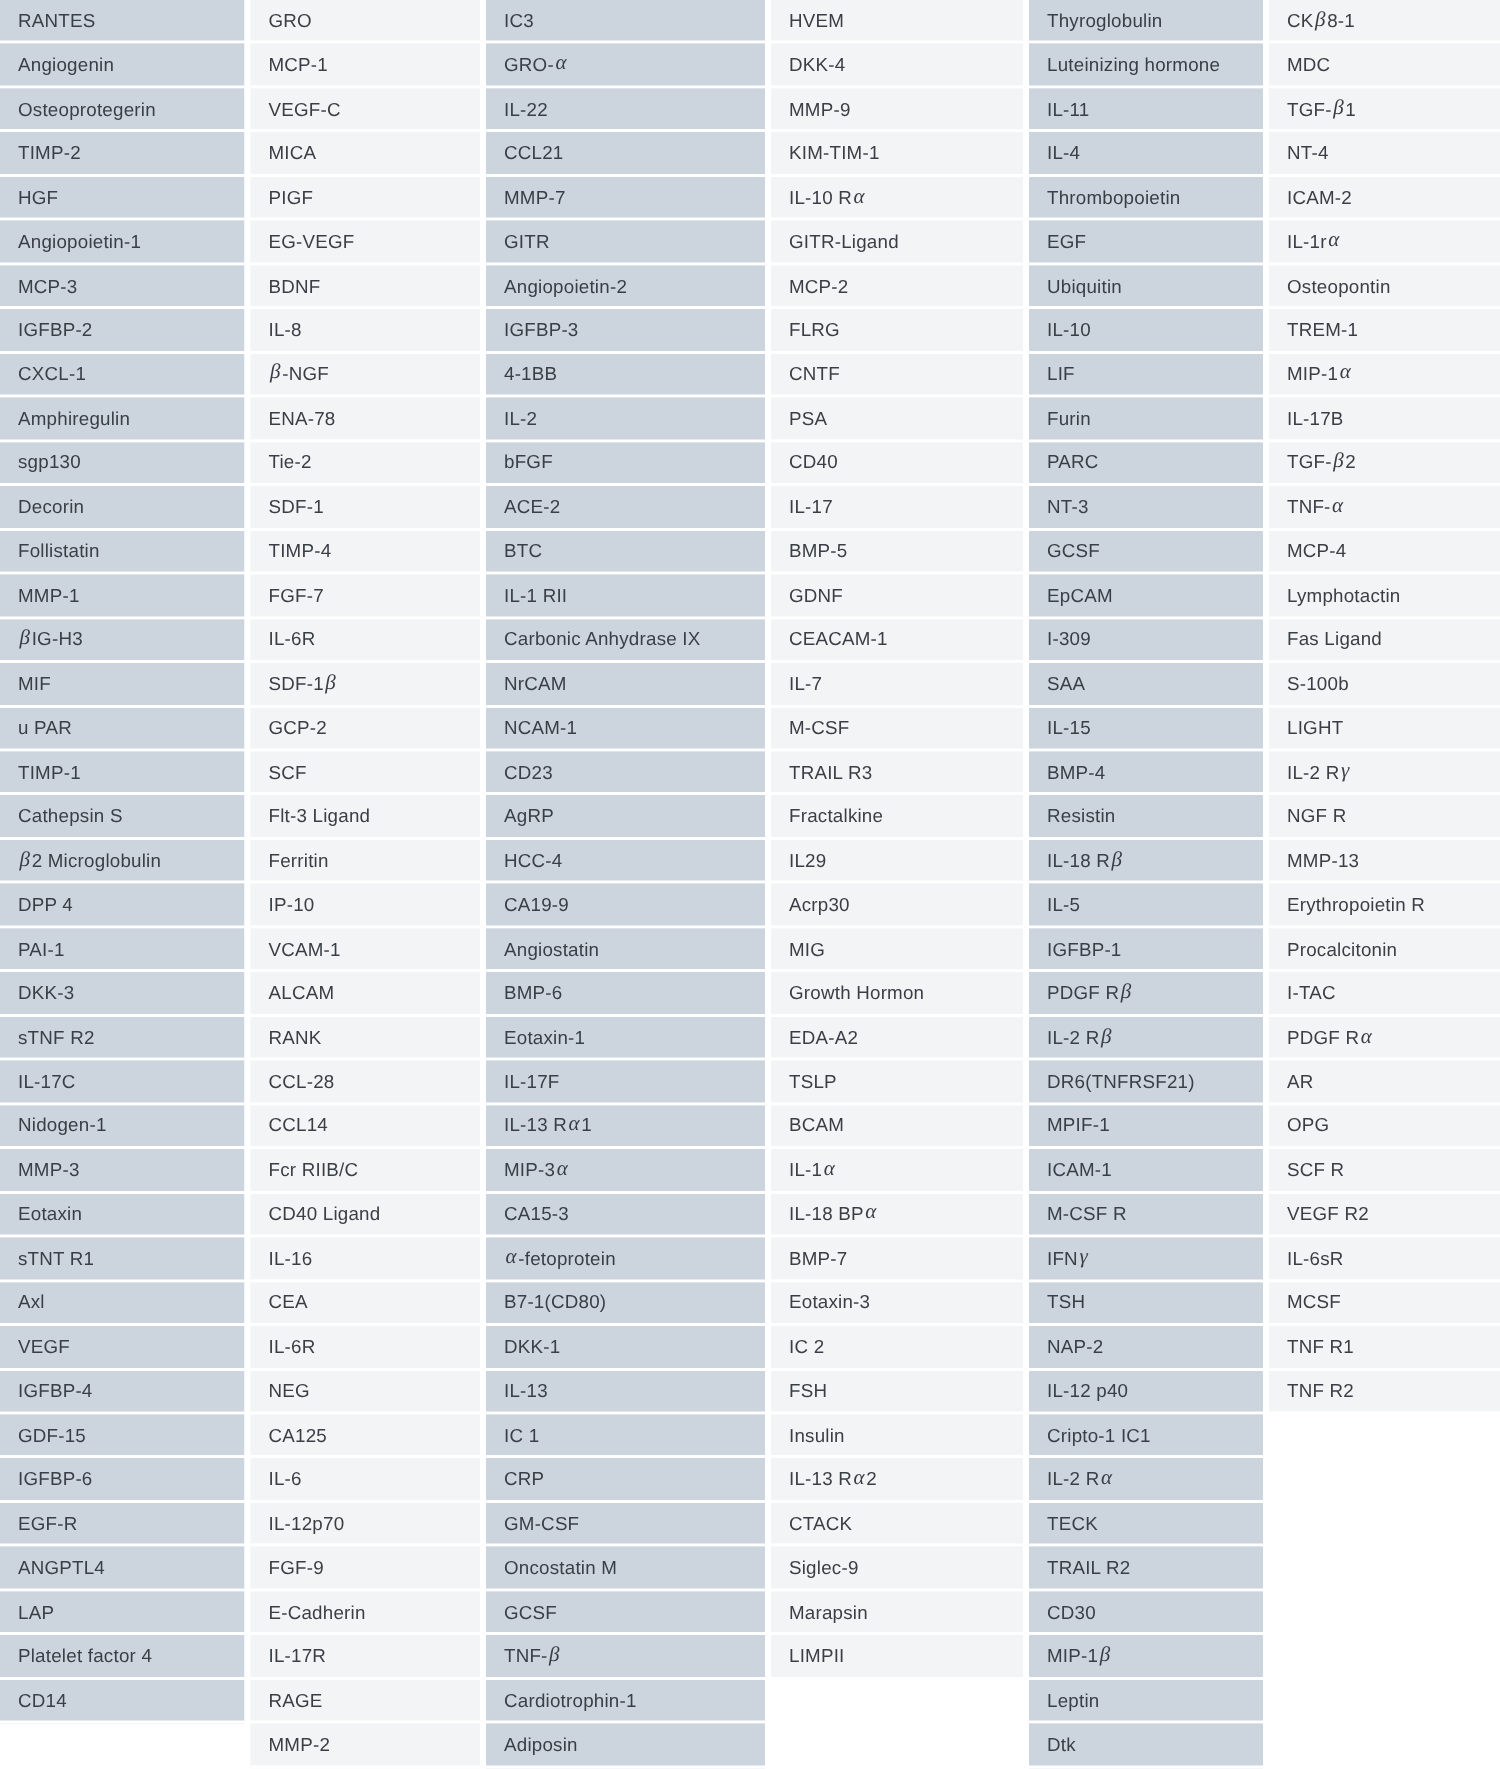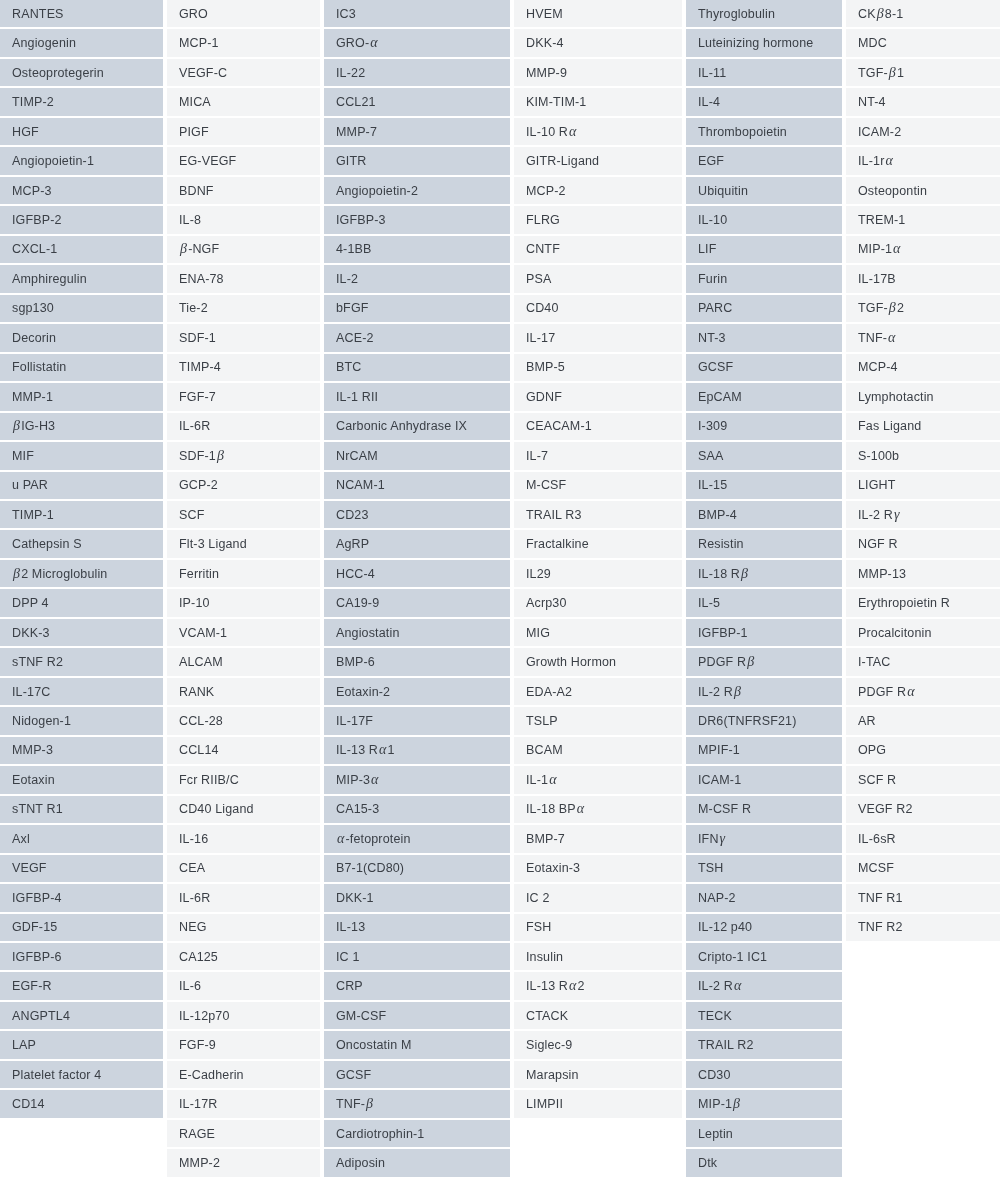--- a/index.html
+++ b/index.html
@@ -77,20 +77,21 @@
       <div class="cell">Decorin</div>
       <div class="cell">Follistatin</div>
       <div class="cell">MMP-1</div>
       <div class="cell"><span class="gk">β</span> IG-H3</div>
       <div class="cell">MIF</div>
       <div class="cell">u PAR</div>
       <div class="cell">TIMP-1</div>
       <div class="cell">Cathepsin S</div>
       <div class="cell"><span class="gk">β</span> 2 Microglobulin</div>
       <div class="cell">DPP 4</div>
+      <div class="cell">PAI-1</div>
       <div class="cell">DKK-3</div>
       <div class="cell">sTNF R2</div>
       <div class="cell">IL-17C</div>
       <div class="cell">Nidogen-1</div>
       <div class="cell">MMP-3</div>
       <div class="cell">Eotaxin</div>
       <div class="cell">sTNT R1</div>
       <div class="cell">Axl</div>
       <div class="cell">VEGF</div>
       <div class="cell">IGFBP-4</div>
@@ -163,21 +164,21 @@
       <div class="cell">IL-1 RII</div>
       <div class="cell">Carbonic Anhydrase IX</div>
       <div class="cell">NrCAM</div>
       <div class="cell">NCAM-1</div>
       <div class="cell">CD23</div>
       <div class="cell">AgRP</div>
       <div class="cell">HCC-4</div>
       <div class="cell">CA19-9</div>
       <div class="cell">Angiostatin</div>
       <div class="cell">BMP-6</div>
-      <div class="cell">Eotaxin-2</div>
+      <div class="cell">Eotaxin-1</div>
       <div class="cell">IL-17F</div>
       <div class="cell">IL-13 R <span class="gk">α</span> 1</div>
       <div class="cell">MIP-3 <span class="gk">α</span></div>
       <div class="cell">CA15-3</div>
       <div class="cell"><span class="gk">α</span> -fetoprotein</div>
       <div class="cell">B7-1(CD80)</div>
       <div class="cell">DKK-1</div>
       <div class="cell">IL-13</div>
       <div class="cell">IC 1</div>
       <div class="cell">CRP</div>

